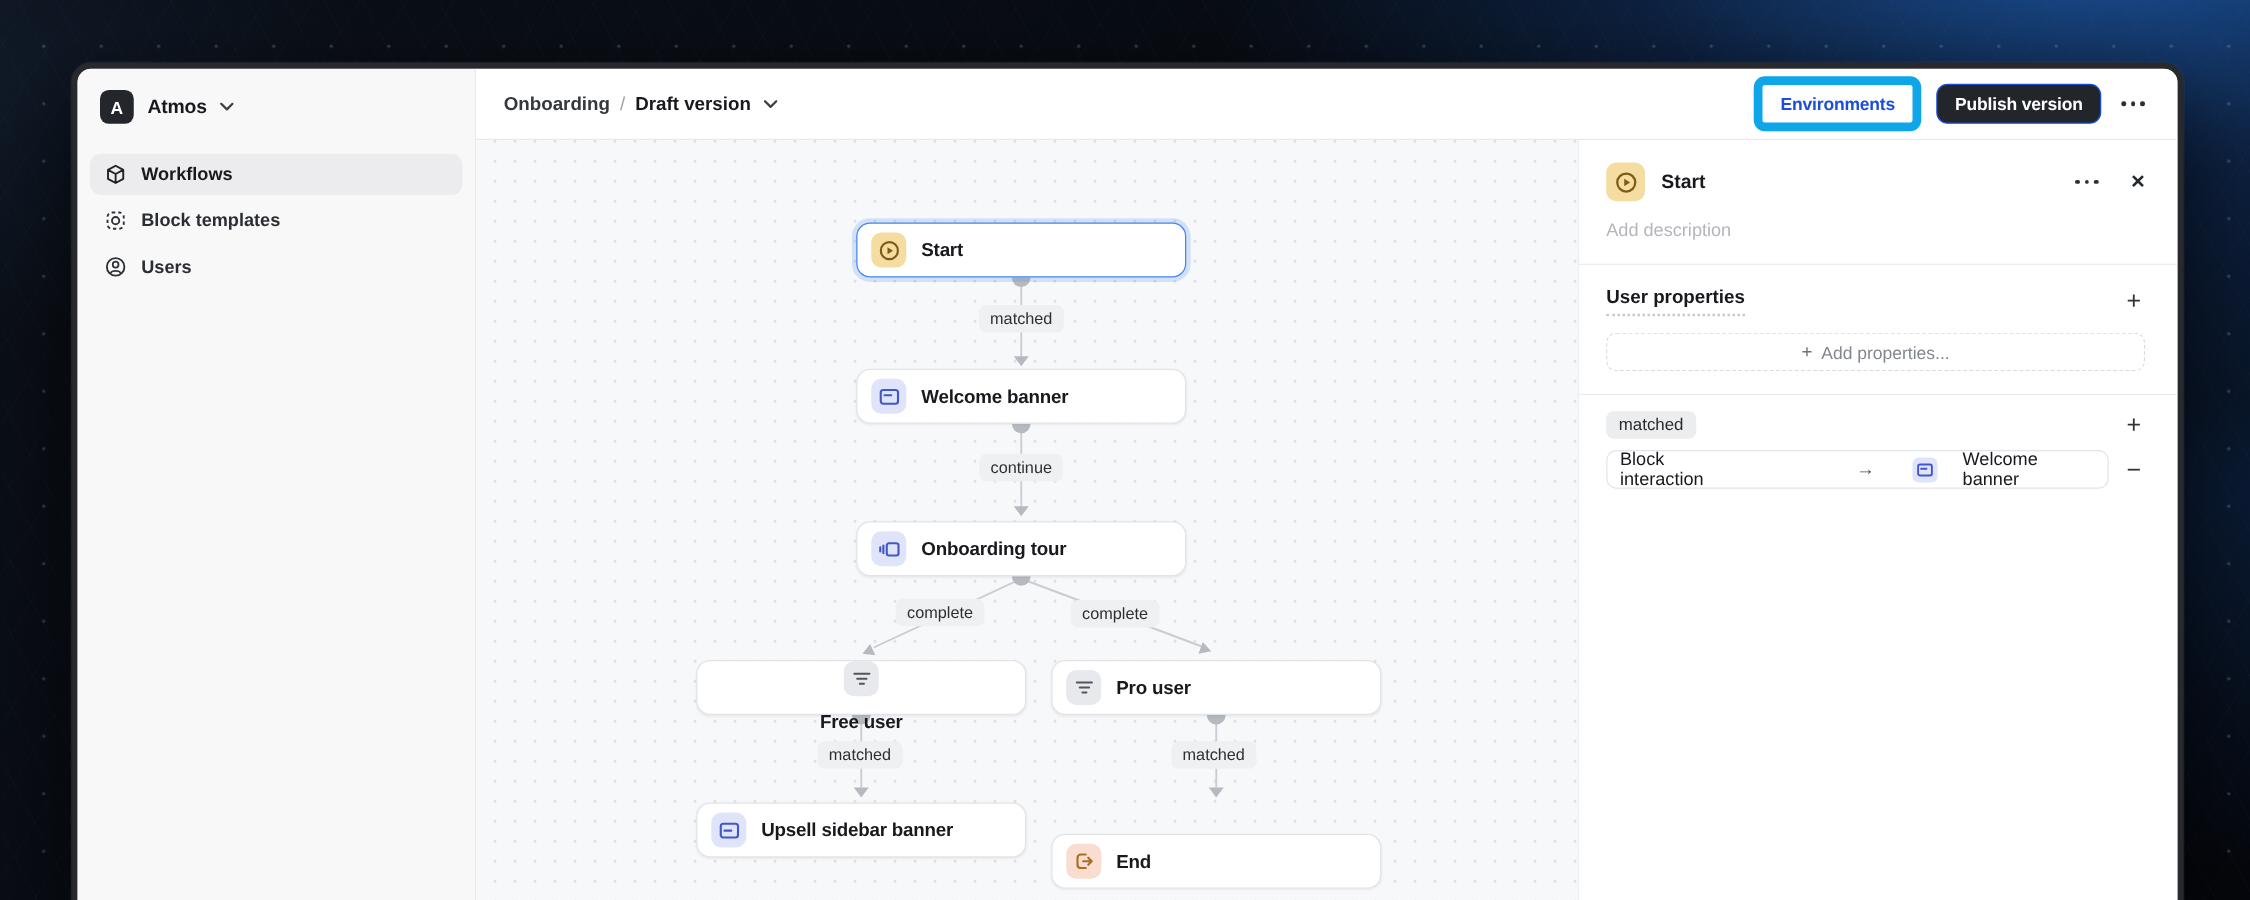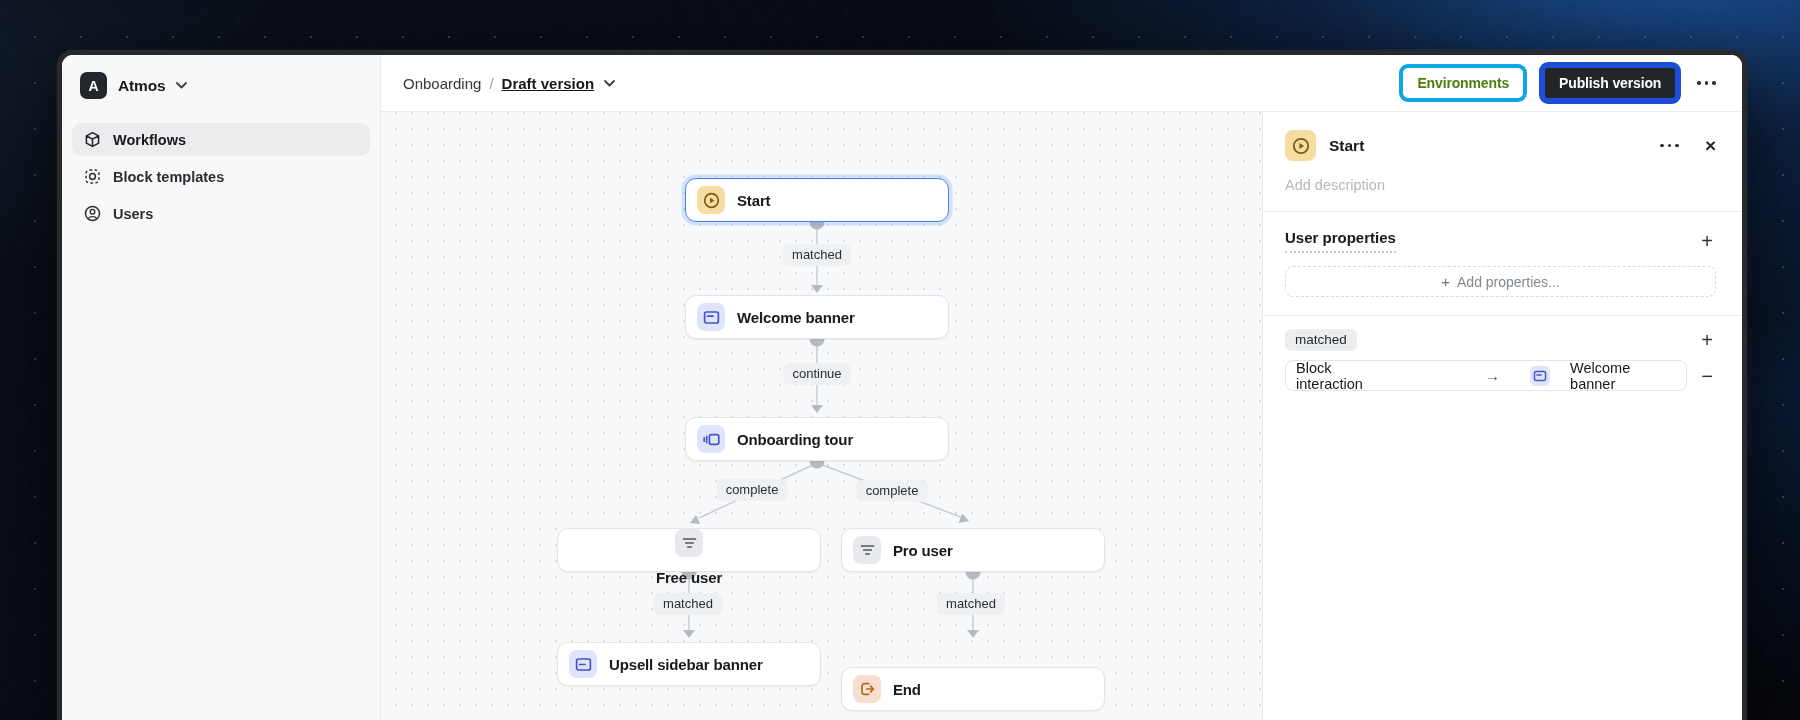--- a/index.html
+++ b/index.html
@@ -41,27 +41,27 @@
   .logo-name { font-size:15.5px; font-weight:700; letter-spacing:-.01em; }
   .nav { padding:10px 10px 0 10px; display:flex; flex-direction:column; gap:4px; }
   .nav-item { display:flex; align-items:flex-end; gap:12px; padding:8px 12px; border-radius:9px; font-size:14.5px; font-weight:600; color:#2a2e34; cursor:pointer; }
   .nav-item.selected { background:#ececee; color:#17191d; }
   .nav-item svg { flex:none; }
 
   
   .main { flex:1; display:flex; flex-direction:column; min-width:0; }
   .topbar { height:57px; flex:none; display:flex; align-items:center; padding:0 22px; border-bottom:1px solid #e9eaec; background:#fff; }
   .crumb { display:flex; align-items:center; gap:8px; font-size:15px; }
-  .crumb .parent { color:#34383e; }
+  .crumb .parent { color:#34383e;font-weight:bold; }
   .crumb .sep { color:#9ba0a6; }
-  .crumb .current { font-weight:700;text-decoration:underline; }
+  .crumb .current { font-weight:700; }
   .topbar-right { margin-left:auto; display:flex; align-items:center; gap:12px; }
   .btn { font-family:inherit; font-size:14px; font-weight:700; border-radius:9px; padding:7px 14px; cursor:pointer; letter-spacing:-.01em; }
-  .btn.ghost { background:#fff; color:#4d7c0f; border:4px solid #0ea5e9; box-shadow:0 1px 1px rgba(0,0,0,.03); }
-  .btn.dark { background:#22262b; color:#fff; border:6px solid #1d4ed8; }
+  .btn.ghost { background:#fff; color:#1d4ed8; border:7px solid #0ea5e9; box-shadow:0 1px 1px rgba(0,0,0,.03); }
+  .btn.dark { background:#22262b; color:#fff; border:1px solid #1d4ed8; }
   .dots { display:inline-flex; gap:4px; align-items:center; padding:6px 4px; cursor:pointer; }
   .dots i { width:3.6px; height:3.6px; border-radius:50%; background:#2c2f34; }
 
   .content { flex:1; display:flex; min-height:0; }
 
   
   .canvas {
     width:881px; flex:none; position:relative; background:#f7f8f9;
     background-image:radial-gradient(#dcdee2 1.1px, rgba(0,0,0,0) 1.35px);
     background-size:16px 16px; background-position:7px 9px; overflow:hidden;

